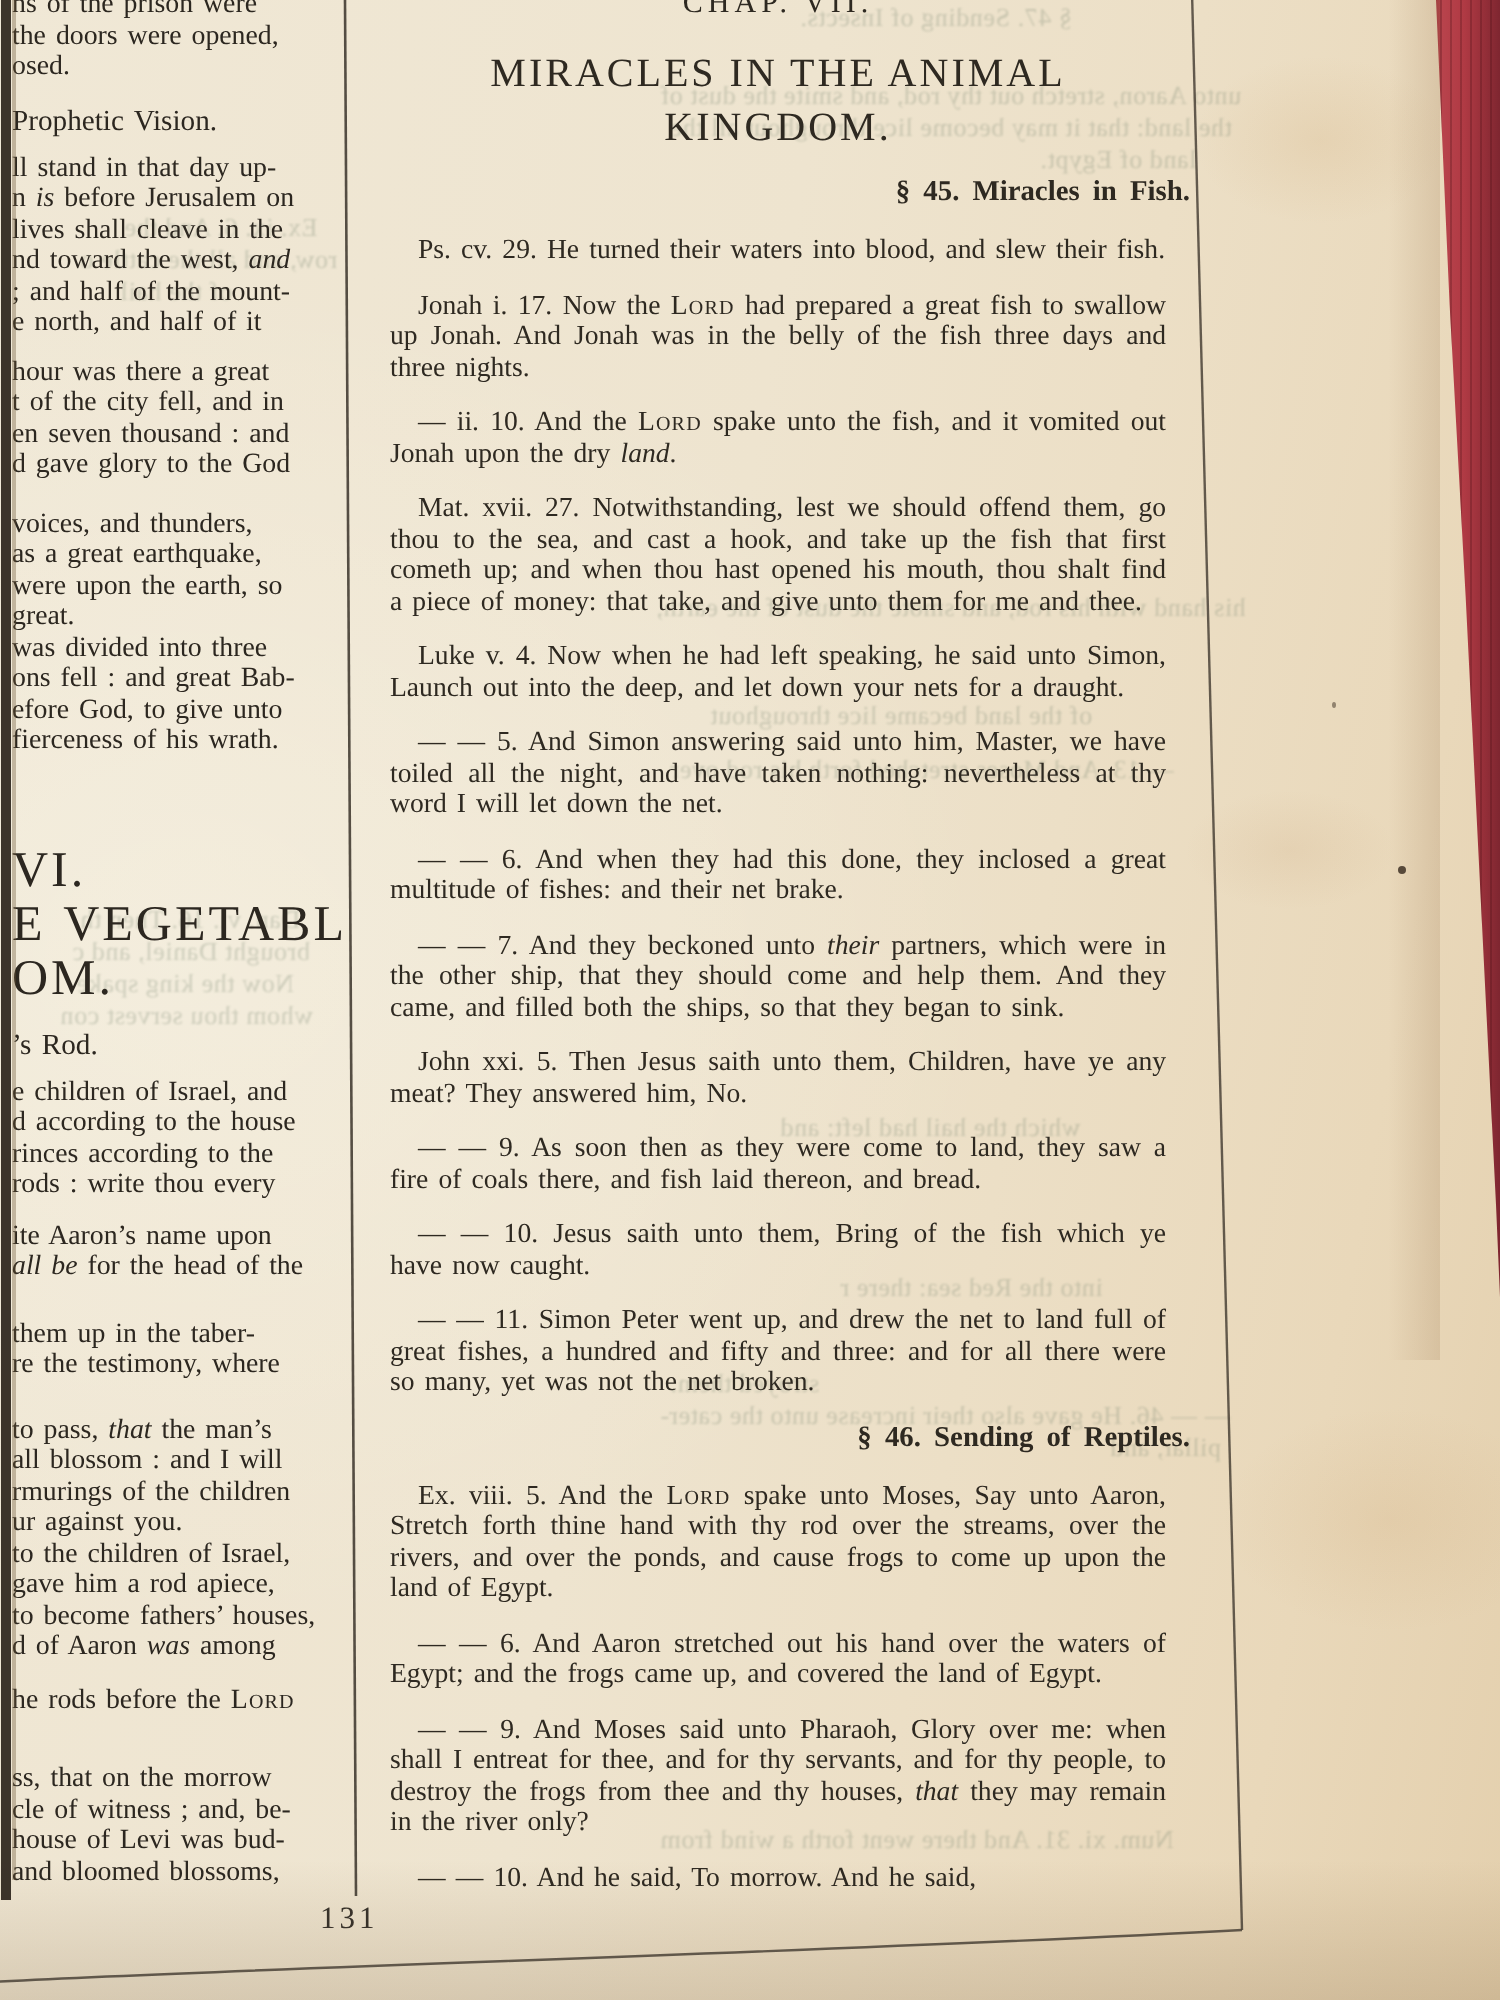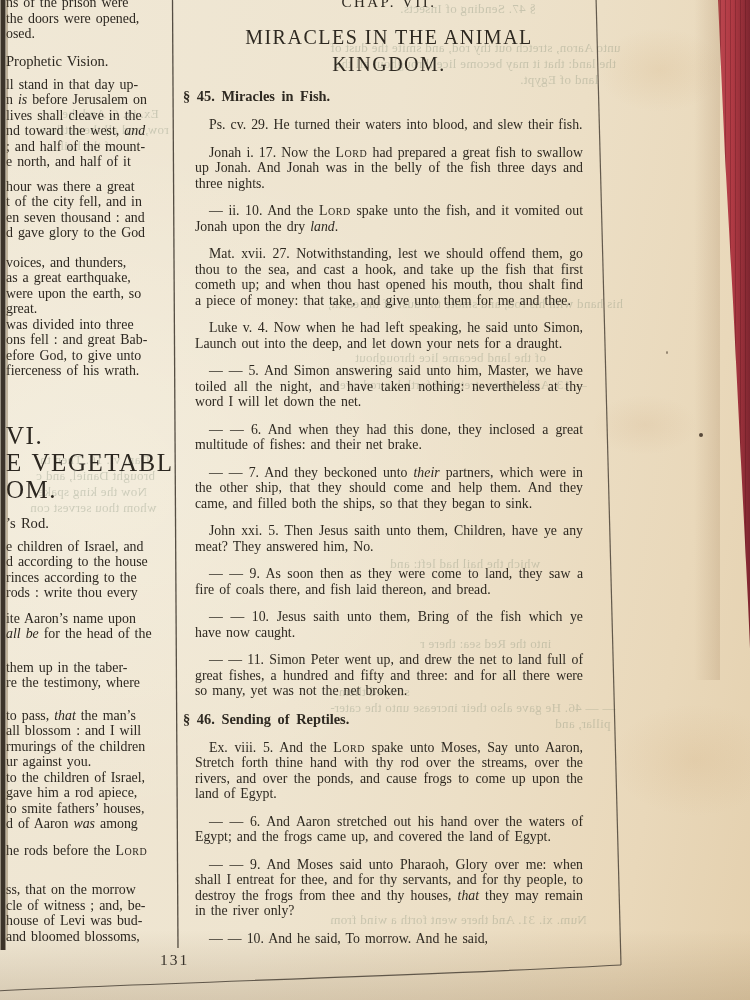--- a/index.html
+++ b/index.html
@@ -39,21 +39,21 @@
     position:absolute;left:6px;top:-5px;width:166px;overflow:hidden;
     font-size:13.9px;line-height:15.5px;word-spacing:1.5px;color:#2c2720;
   }
   .l-line{white-space:nowrap;}
   .l-head{white-space:nowrap;font-weight:bold;font-size:14.6px;line-height:16px;}
   .l-big{white-space:nowrap;font-size:25px;line-height:27px;letter-spacing:1.5px;}
   
   .main-col{position:absolute;left:183px;top:0;width:412px;}
   .chap{margin-top:-6px;text-align:center;font-size:15px;letter-spacing:2.5px;font-weight:normal;}
   .title{margin-top:13px;text-align:center;font-size:20px;line-height:27px;letter-spacing:1.5px;}
-  .sec-head{margin:10px 0 5px 0;text-align:left;font-weight:bold;font-size:14.4px;word-spacing:3px;}
+  .sec-head{margin:10px 0 5px 0;text-align:right;font-weight:bold;font-size:14.4px;word-spacing:3px;}
   .verse{margin:12px;text-indent:14px;font-size:13.8px;line-height:15.5px;text-align:justify;word-spacing:1.6px;}
   .s-b{font-weight:normal;}
   .s-i{font-style:italic;}
   .s-sc{font-variant:small-caps;letter-spacing:.6px;}
   
   .pageno{position:absolute;left:160px;top:951px;font-size:15.5px;letter-spacing:2px;color:#38322a;}
   .lines-svg{position:absolute;left:0;top:0;pointer-events:none;}
   .speck{position:absolute;border-radius:50%;background:#57493a;}
 </style>
 </head>
@@ -131,21 +131,21 @@
       <div style="height: 18px;"></div>
       <div class="l-line"><span class="s-n">them up in the taber-</span></div>
       <div class="l-line"><span class="s-n">re the testimony, where</span></div>
       <div style="height: 17px;"></div>
       <div class="l-line"><span class="s-n">to pass, </span><span class="s-i">that</span><span class="s-n"> the man’s</span></div>
       <div class="l-line"><span class="s-n">all blossom : and I will</span></div>
       <div class="l-line"><span class="s-n">rmurings of the children</span></div>
       <div class="l-line"><span class="s-n">ur against you.</span></div>
       <div class="l-line"><span class="s-n">to the children of Israel,</span></div>
       <div class="l-line"><span class="s-n">gave him a rod apiece,</span></div>
-      <div class="l-line"><span class="s-n">to smite fathers’ houses,</span></div>
+      <div class="l-line"><span class="s-n">to become fathers’ houses,</span></div>
       <div class="l-line"><span class="s-n">d of Aaron </span><span class="s-i">was</span><span class="s-n"> among</span></div>
       <div style="height: 11px;"></div>
       <div class="l-line"><span class="s-n">he rods before the </span><span class="s-sc">Lord</span></div>
       <div style="height: 24px;"></div>
       <div class="l-line"><span class="s-n">ss, that on the morrow</span></div>
       <div class="l-line"><span class="s-n">cle of witness ; and, be-</span></div>
       <div class="l-line"><span class="s-n">house of Levi was bud-</span></div>
       <div class="l-line"><span class="s-n">and bloomed blossoms,</span></div>
     </div>
 

